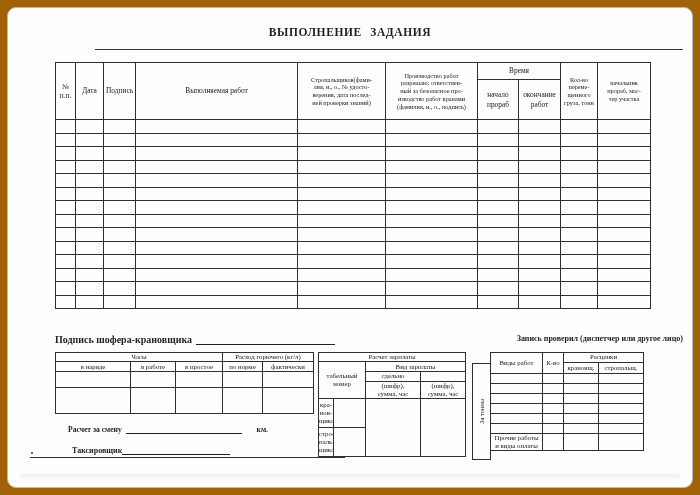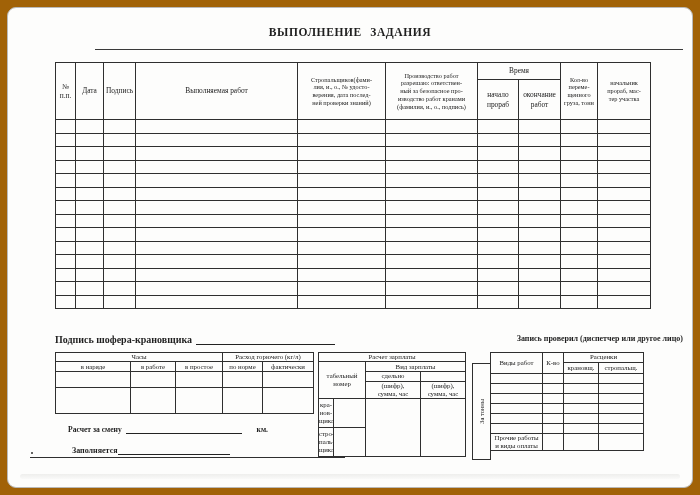--- a/index.html
+++ b/index.html
@@ -446,19 +446,19 @@
       </tr>
     </tbody>
   </table>
 
   <div class="abs mileage">
     <span>Расчет за смену</span>
     <span class="uline"></span>
     <span style="margin-left:15px">км.</span>
   </div>
   <div class="abs rater">
-    <span>Заполняется</span>
+    <span>Таксировщик</span>
     <span class="uline" style="margin-left:0"></span>
   </div>
   <div class="abs rule-bl"></div>
   <div class="abs dot"></div>
   <div class="abs page-shadow"></div>
 </div>
 
 </body></html>

